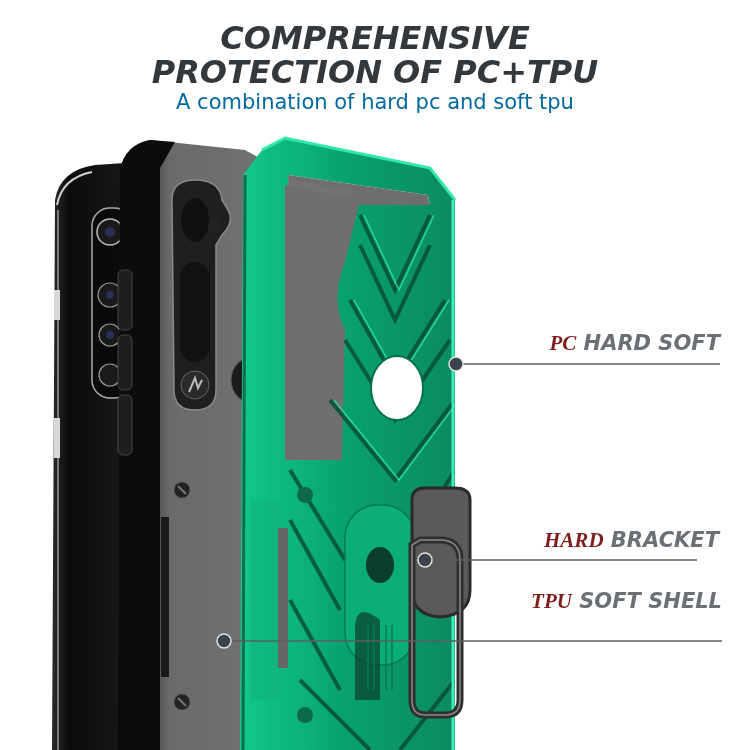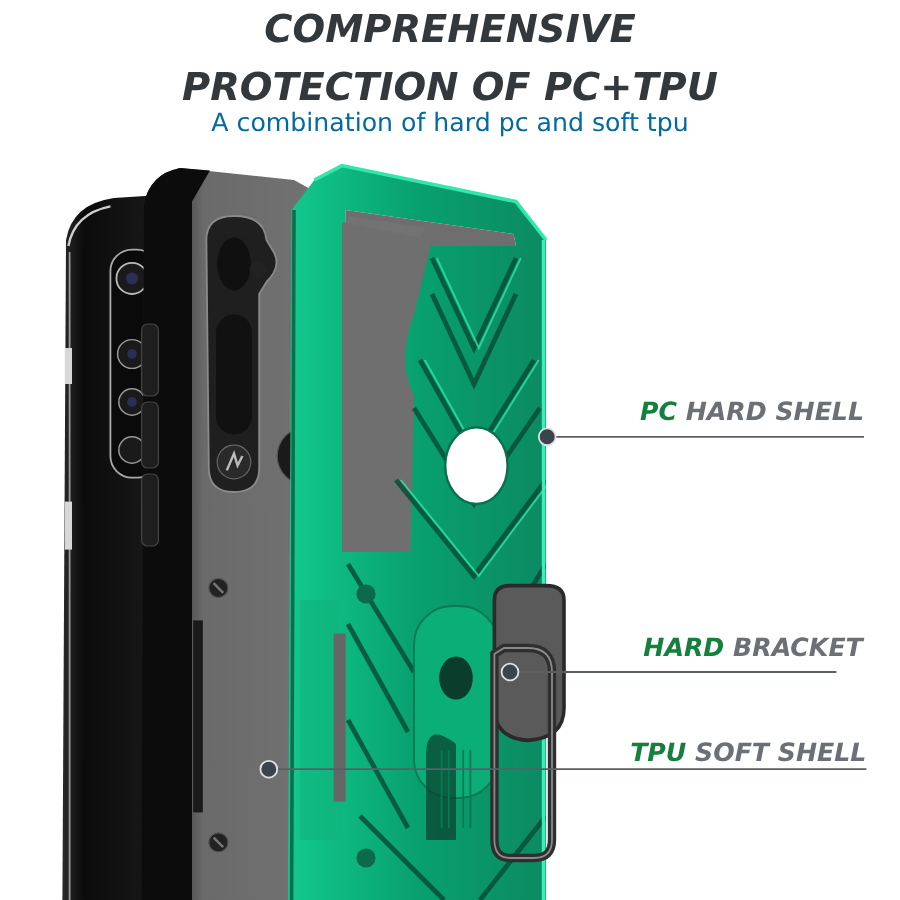--- a/index.html
+++ b/index.html
@@ -1,27 +1,27 @@
 <!DOCTYPE html>
 <html><head>
   <meta charset="utf-8">
   <style>
     html, body { margin:0; padding:0; }
     body { width:750px; height:750px; background:#ffffff; position:relative; overflow:hidden; font-family:"DejaVu Sans", sans-serif; }
     .title { position:absolute; left:0; width:750px; text-align:center; font-weight:bold; font-style:italic; color:#33383d; font-size:32px; line-height:36px; letter-spacing:0px; }
-    .t1 { top:6px; }
+    .t1 { top:20px; }
     .t2 { top:54px; }
     .subtitle { position:absolute; top:90px; left:0; width:750px; text-align:center; color:#0369a1; font-size:21px; font-family:"DejaVu Sans", sans-serif; }
     .art { position:absolute; left:0; top:0; width:750px; height:750px; }
     .label { position:absolute; right:28px; font-weight:bold; font-style:italic; font-size:21px; white-space:nowrap; }
-    .label .k { color:#15803d; }
+    .label .k { color:#7f1d1d;font-family:Liberation Serif, serif; }
     .label .v { color:#6b7076; }
     .lbl-pc { top:331px; right:30px; }
     .lbl-metal { top:528px; right:31px; }
-    .lbl-tpu { top:615px; right:28px;text-align:center; }
+    .lbl-tpu { top:589px; right:28px;text-align:center; }
   </style>
 </head>
 <body>
 
 <div class="title t1">COMPREHENSIVE</div>
 <div class="title t2">PROTECTION OF PC+TPU</div>
 <div class="subtitle">A combination of hard pc and soft tpu</div>
 
 <svg class="art" viewBox="0 0 750 750" xmlns="http://www.w3.org/2000/svg">
   <defs>
@@ -150,21 +150,21 @@
     <circle cx="425" cy="560" r="7" fill="#3b444d" stroke="#e0e0e0" stroke-width="1.5"></circle>
   </g>
   <g>
     <line x1="224" y1="641" x2="722" y2="641" stroke="#5a5f64" stroke-width="1.5"></line>
     <circle cx="224" cy="641" r="7" fill="#3b444d" stroke="#e0e0e0" stroke-width="1.5"></circle>
   </g>
 </svg>
 
 <div class="label lbl-pc">
   <span class="k">PC</span>
-  <span class="v">HARD SHELL</span>
+  <span class="v">HARD SOFT</span>
 </div>
 <div class="label lbl-metal">
   <span class="k">HARD</span>
   <span class="v">BRACKET</span>
 </div>
 <div class="label lbl-tpu">
   <span class="k">TPU</span>
   <span class="v">SOFT SHELL</span>
 </div>
 

